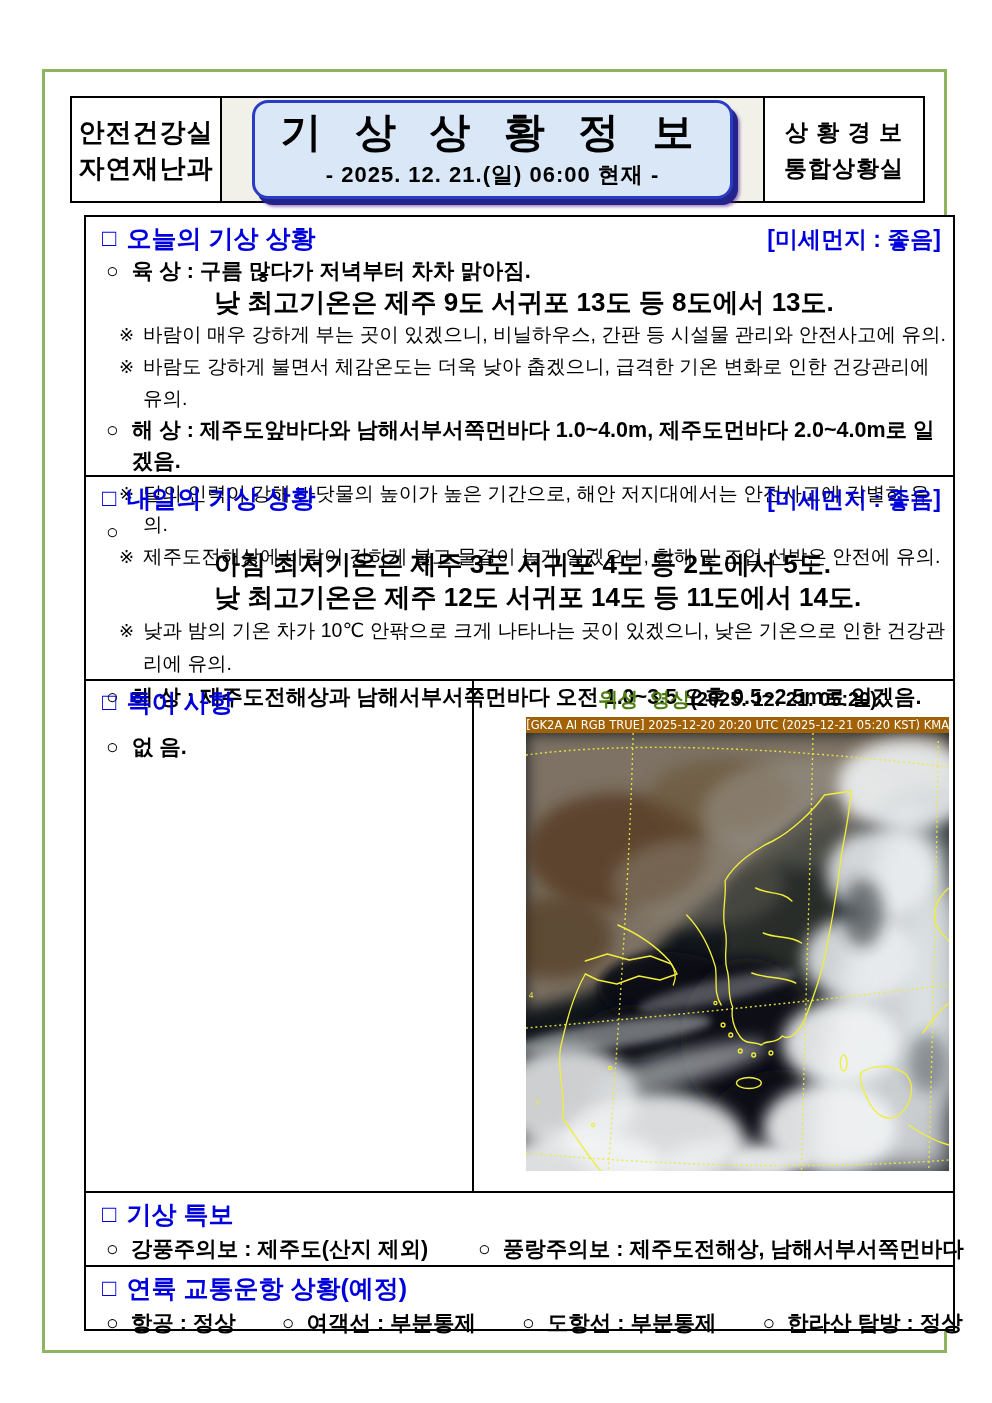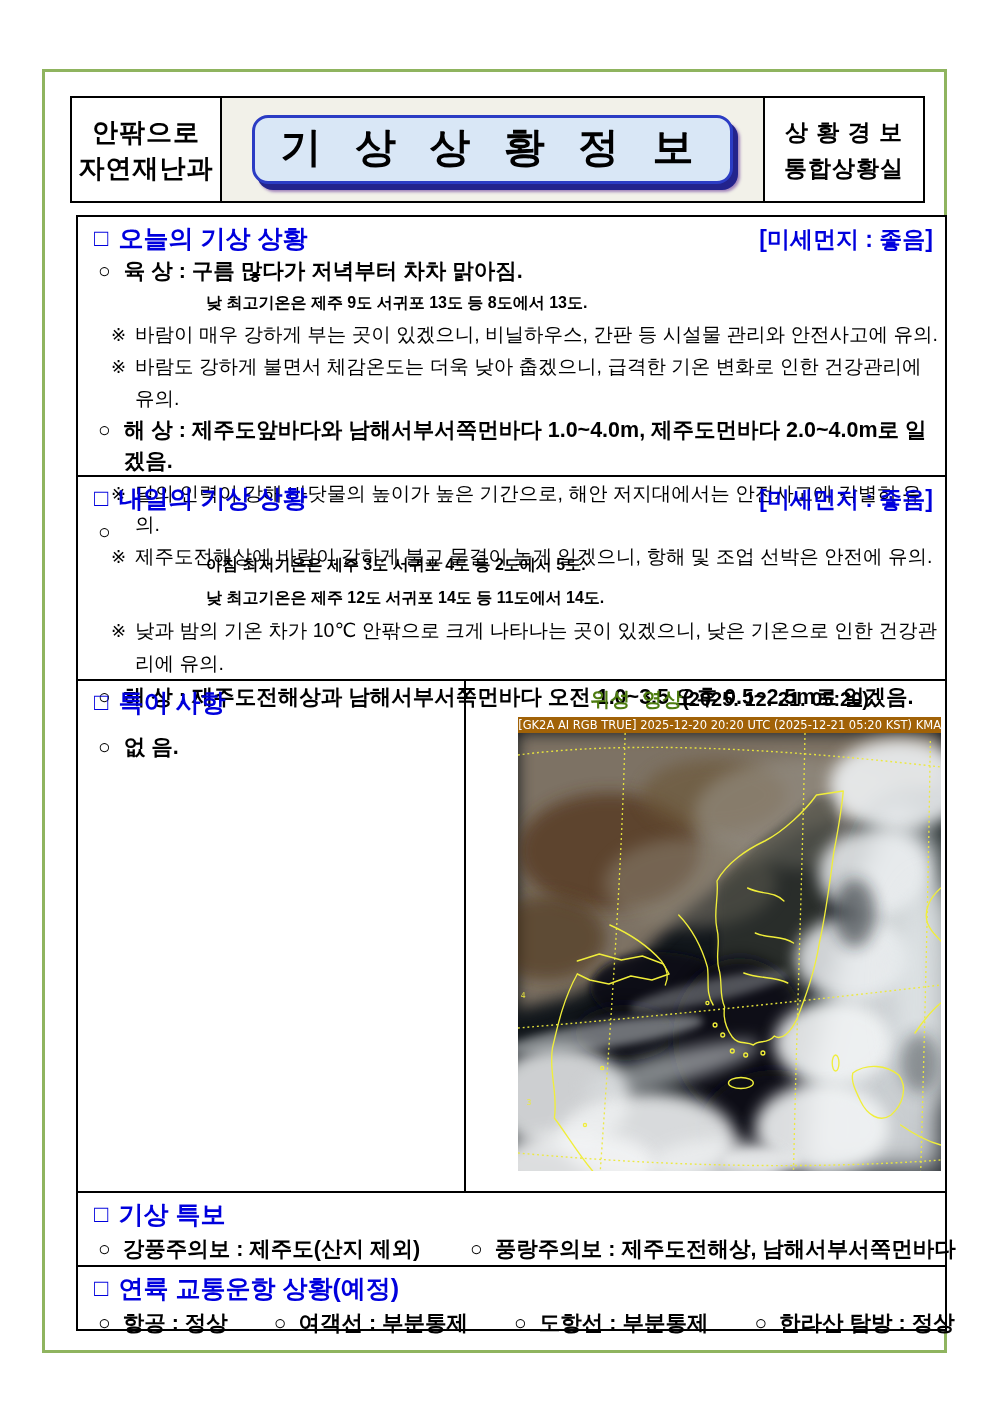--- a/index.html
+++ b/index.html
@@ -34,36 +34,36 @@
   }
   .main-title { font-size:41px; font-weight:bold; letter-spacing:11px; white-space:nowrap; }
   .sub-title  { font-size:22px; font-weight:600; letter-spacing:1px; white-space:nowrap; }
   .h-office {
     width:158px;
     display:flex; flex-direction:column; justify-content:center; align-items:center;
     font-size:23px; font-weight:bold; line-height:36px; letter-spacing:1px;
   }
   
   .content-table {
-    position:absolute; left:31px; top:143px; width:871px;
+    position:absolute; left:39px; top:143px; width:871px;
     border:2px solid #000; background:#fff;
   }
   .section { width:100%; }
   .sec-head {
     display:flex; justify-content:space-between; align-items:baseline;
     padding:5px 12px 0 16px;
   }
   .sec-title { color:#0000dd; font-weight:bold; font-size:25px; white-space:nowrap; }
   .chk { display:inline-block; font-size:24px; margin-right:10px; transform:translateY(-1px); }
   .dust { color:#0000dd; font-weight:bold; font-size:23px; white-space:nowrap; }
   .w-line { display:flex; align-items:baseline; }
   .w-line .marker { font-weight:bold; }
   .w-line.main { padding-left:20px; font-weight:bold; font-size:21.5px; }
   .w-line.main .marker { font-size:21px; margin-right:13px; }
-  .w-line.cont { padding-left:128px; font-weight:bold; font-size:16px; }
+  .w-line.cont { padding-left:128px; font-weight:bold; font-size:26px; }
   .w-line.note { padding-left:33px; font-weight:normal; font-size:19.5px; }
   .w-line.note .marker { font-size:18px; margin-right:9px; font-weight:normal; }
   .sec-today  { height:258px; }
   .sec-today .w-line { line-height:31.4px; }
   .sec-tomorrow { height:204px; border-top:2px solid #000; }
   .sec-tomorrow .w-line { line-height:33px; }
   
   .sec-special-row { height:512px; border-top:2px solid #000; display:flex;gap:48px; }
   .sp-left { width:420px; border-right:2px solid #000; }
   .sp-left .w-line { line-height:40px; margin-top:8px; }
@@ -86,26 +86,27 @@
   .items-row .item .marker { font-size:21px; margin-right:12px; }
   .sec-transport .items-row { column-gap:46px; }
 </style>
 </head>
 <body>
 
 <div class="outer-frame">
 
   <div class="header-table">
     <div class="h-dept">
-      <span>안팎으로</span>
+      <span>안전건강실</span>
       <span>자연재난과</span>
     </div>
     <div class="h-center">
       <div class="title-box">
         <div class="main-title">기 상 상 황 정 보</div>
+        <div class="sub-title">- 2025. 12. 21.(일) 06:00 현재 -</div>
       </div>
     </div>
     <div class="h-office">
       <span>상 황 경 보</span>
       <span>통합상황실</span>
     </div>
   </div>
 
   <div class="content-table">
 

